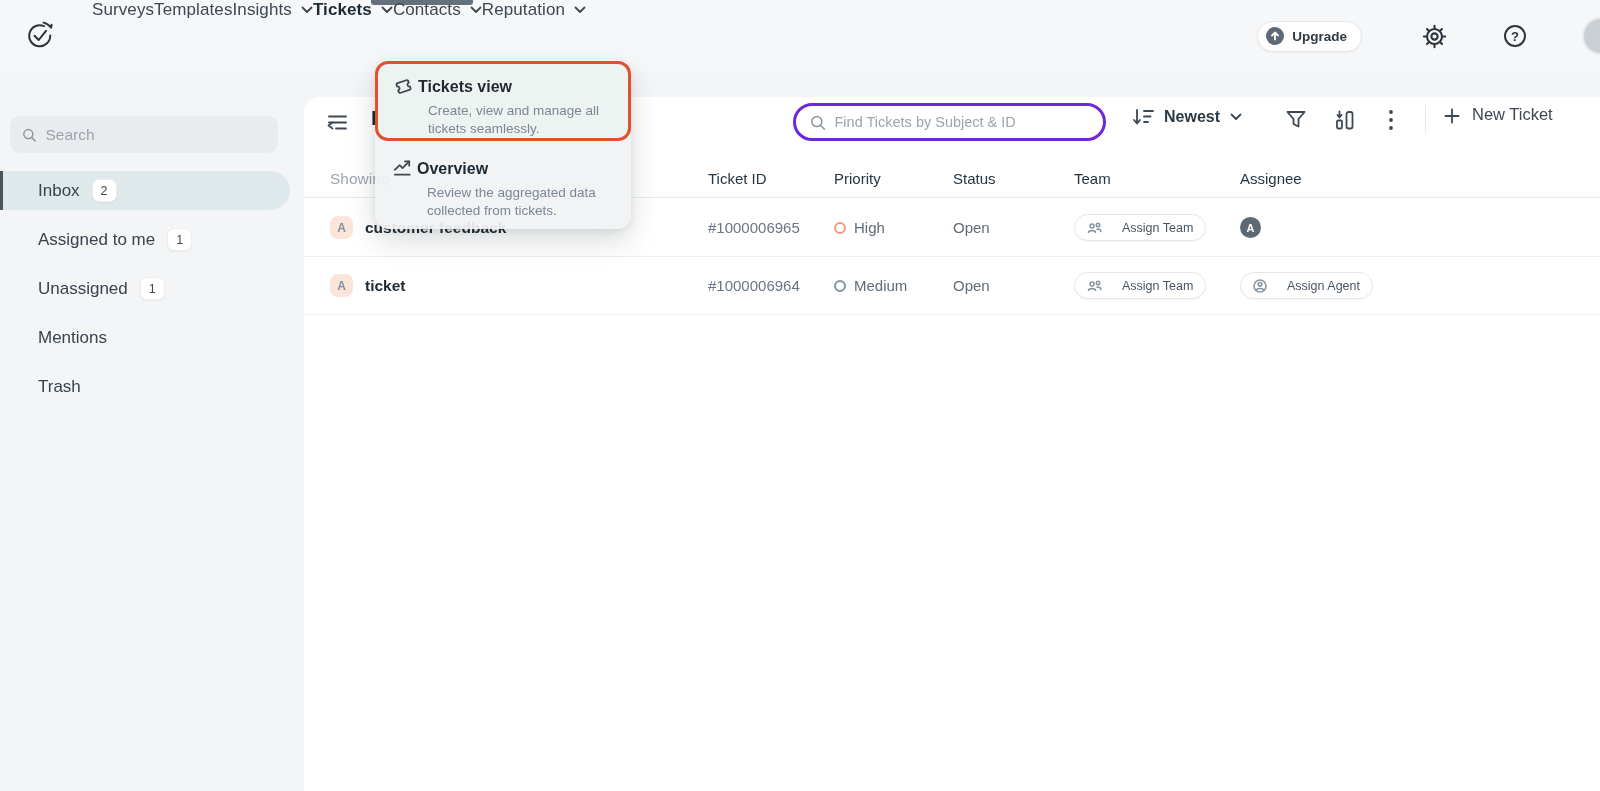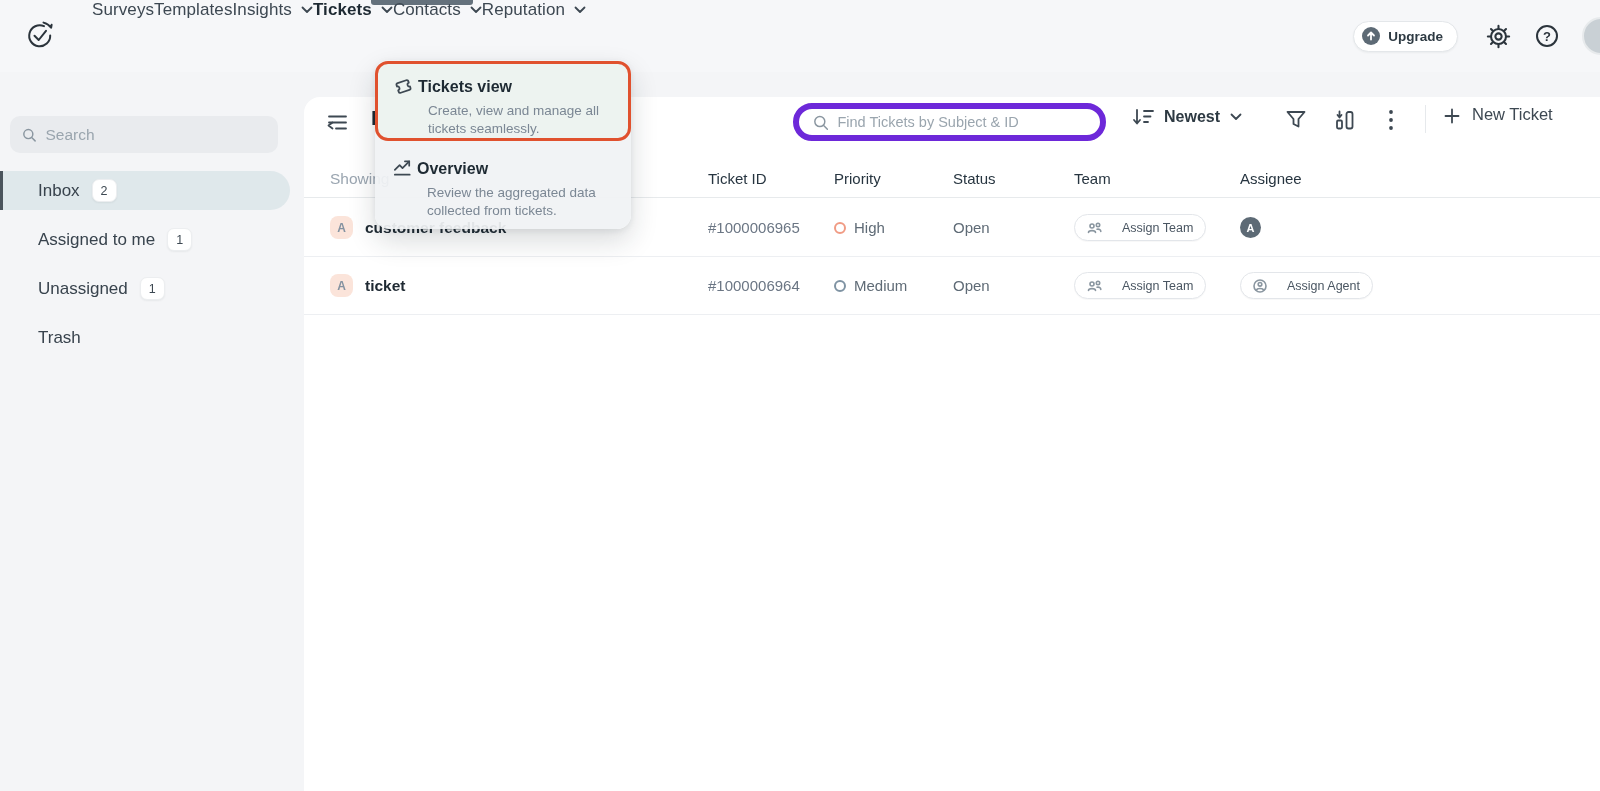--- a/index.html
+++ b/index.html
@@ -12,21 +12,21 @@
 
   
   .topnav { position:absolute; top:0; left:0; width:1600px; height:72px; background:#f6f7f9; }
   .active-tab-bar { position:absolute; top:0; left:371px; width:102px; height:5px; background:#64717c; border-radius:0 0 3px 3px; }
   .logo { position:absolute; left:22px; top:18px; width:36px; height:36px; }
   .nav-items { position:absolute; left:92px; top:0; height:72px; display:flex; align-items:flex-start; }
   .nav-item { display:flex; align-items:center; gap:9px; font-size:17px; color:#3d4852; cursor:pointer; }
   .nav-item .lbl { letter-spacing:.1px; }
   .nav-item.active .lbl { font-weight:700; color:#1e2a33; }
   .chev { width:12px; height:8px; }
-  .topnav-right { position:absolute; right:0; top:0; height:72px; display:flex; align-items:center; }
+  .topnav-right { position:absolute; right:0; top:0; height:72px; display:flex; align-items:center;gap:32px; }
   .upgrade-btn { display:flex; align-items:center; gap:8px; background:#fff; border:1px solid #e4e7ea;
     border-radius:17px; height:31px; padding:0 14px 0 8px; box-shadow:0 1px 2px rgba(20,30,40,.05);
     font-size:13.5px; font-weight:700; color:#2e3a43; cursor:pointer; }
   .upgrade-circ { width:18px; height:18px; border-radius:50%; background:#5d6a75; display:flex; align-items:center; justify-content:center; }
   .icon-btn { width:26px; height:26px; display:flex; align-items:center; justify-content:center; cursor:pointer; }
   .gear-wrap { margin-left:27px; }
   .help-wrap { margin-left:23px; }
   .help-circle { width:22px; height:22px; border-radius:50%; border:2px solid #2b343c; display:flex; align-items:center; justify-content:center;
     font-size:13px; font-weight:700; color:#2b343c; }
   .user-avatar { width:38px; height:38px; border-radius:50%; background:#c9d0d5; border:2px solid #e7eaec; margin-left:22px; margin-right:-20px; }
@@ -44,21 +44,21 @@
   .side-item.active { background:#dfe8eb; border-radius:0 24px 24px 0; width:290px; height:39px; margin:5px 0; }
   .side-item.active::before { content:""; position:absolute; left:0; top:0; bottom:0; width:3px; background:#4a545c; }
   .count-badge { background:#fff; border:1px solid #eceef0; border-radius:7px; min-width:25px; height:23px;
     display:flex; align-items:center; justify-content:center; font-size:12.5px; color:#3d4852;
     box-shadow:0 1px 2px rgba(20,30,40,.06); padding:0 7px; }
 
   
   .main-card { position:absolute; top:97px; left:304px; width:1296px; height:694px; background:#fff; border-radius:16px 0 0 0; }
   .collapse-btn { position:absolute; left:19px; top:13px; width:28px; height:26px; cursor:pointer; }
   .page-title { position:absolute; left:67px; top:9px; font-size:21px; font-weight:700; color:#1e2a33; }
-  .ticket-search { position:absolute; left:489px; top:6px; width:313px; height:38px; background:#fff; border:6px solid #6d28d9;
+  .ticket-search { position:absolute; left:489px; top:6px; width:313px; height:38px; background:#fff; border:3px solid #6d28d9;
     border-radius:19px; display:flex; align-items:center; gap:9px; padding:0 14px; }
   .ticket-search input { border:none; outline:none; font-size:14.5px; color:#3d4852; width:100%; background:transparent;
     font-family:"Liberation Sans","DejaVu Sans",sans-serif; }
   .ticket-search input::placeholder { color:#9aa5ae; }
   .sort-group { position:absolute; left:828px; top:10px; display:flex; align-items:center; gap:10px; cursor:pointer; }
   .sort-label { font-size:16px; font-weight:700; color:#2e3a43; }
   .tool-icon { position:absolute; top:12px; cursor:pointer; }
   .funnel-pos { left:981px; } .columns-pos { left:1029px; } .kebab-pos { left:1084px; top:11px; }
   .toolbar-divider { position:absolute; left:1121px; top:8px; width:1px; height:28px; background:#e6e9ec; }
   .new-ticket-btn { position:absolute; left:1140px; top:8px; display:flex; align-items:flex-end; gap:12px;
@@ -197,20 +197,23 @@
     </div>
     <div class="side-item">
       <span>Assigned to me</span>
       <span class="count-badge">1</span>
     </div>
     <div class="side-item">
       <span>Unassigned</span>
       <span class="count-badge">1</span>
     </div>
     <div class="side-item">
+      <span>Mentions</span>
+    </div>
+    <div class="side-item">
       <span>Trash</span>
     </div>
   </div>
 </div>
 
 <div class="main-card">
 
   <div class="collapse-btn">
     <svg viewBox="0 0 28 26" width="28" height="26">
       <path class="stroke-ic" stroke-width="2" d="M6 6.5 H23"></path>

